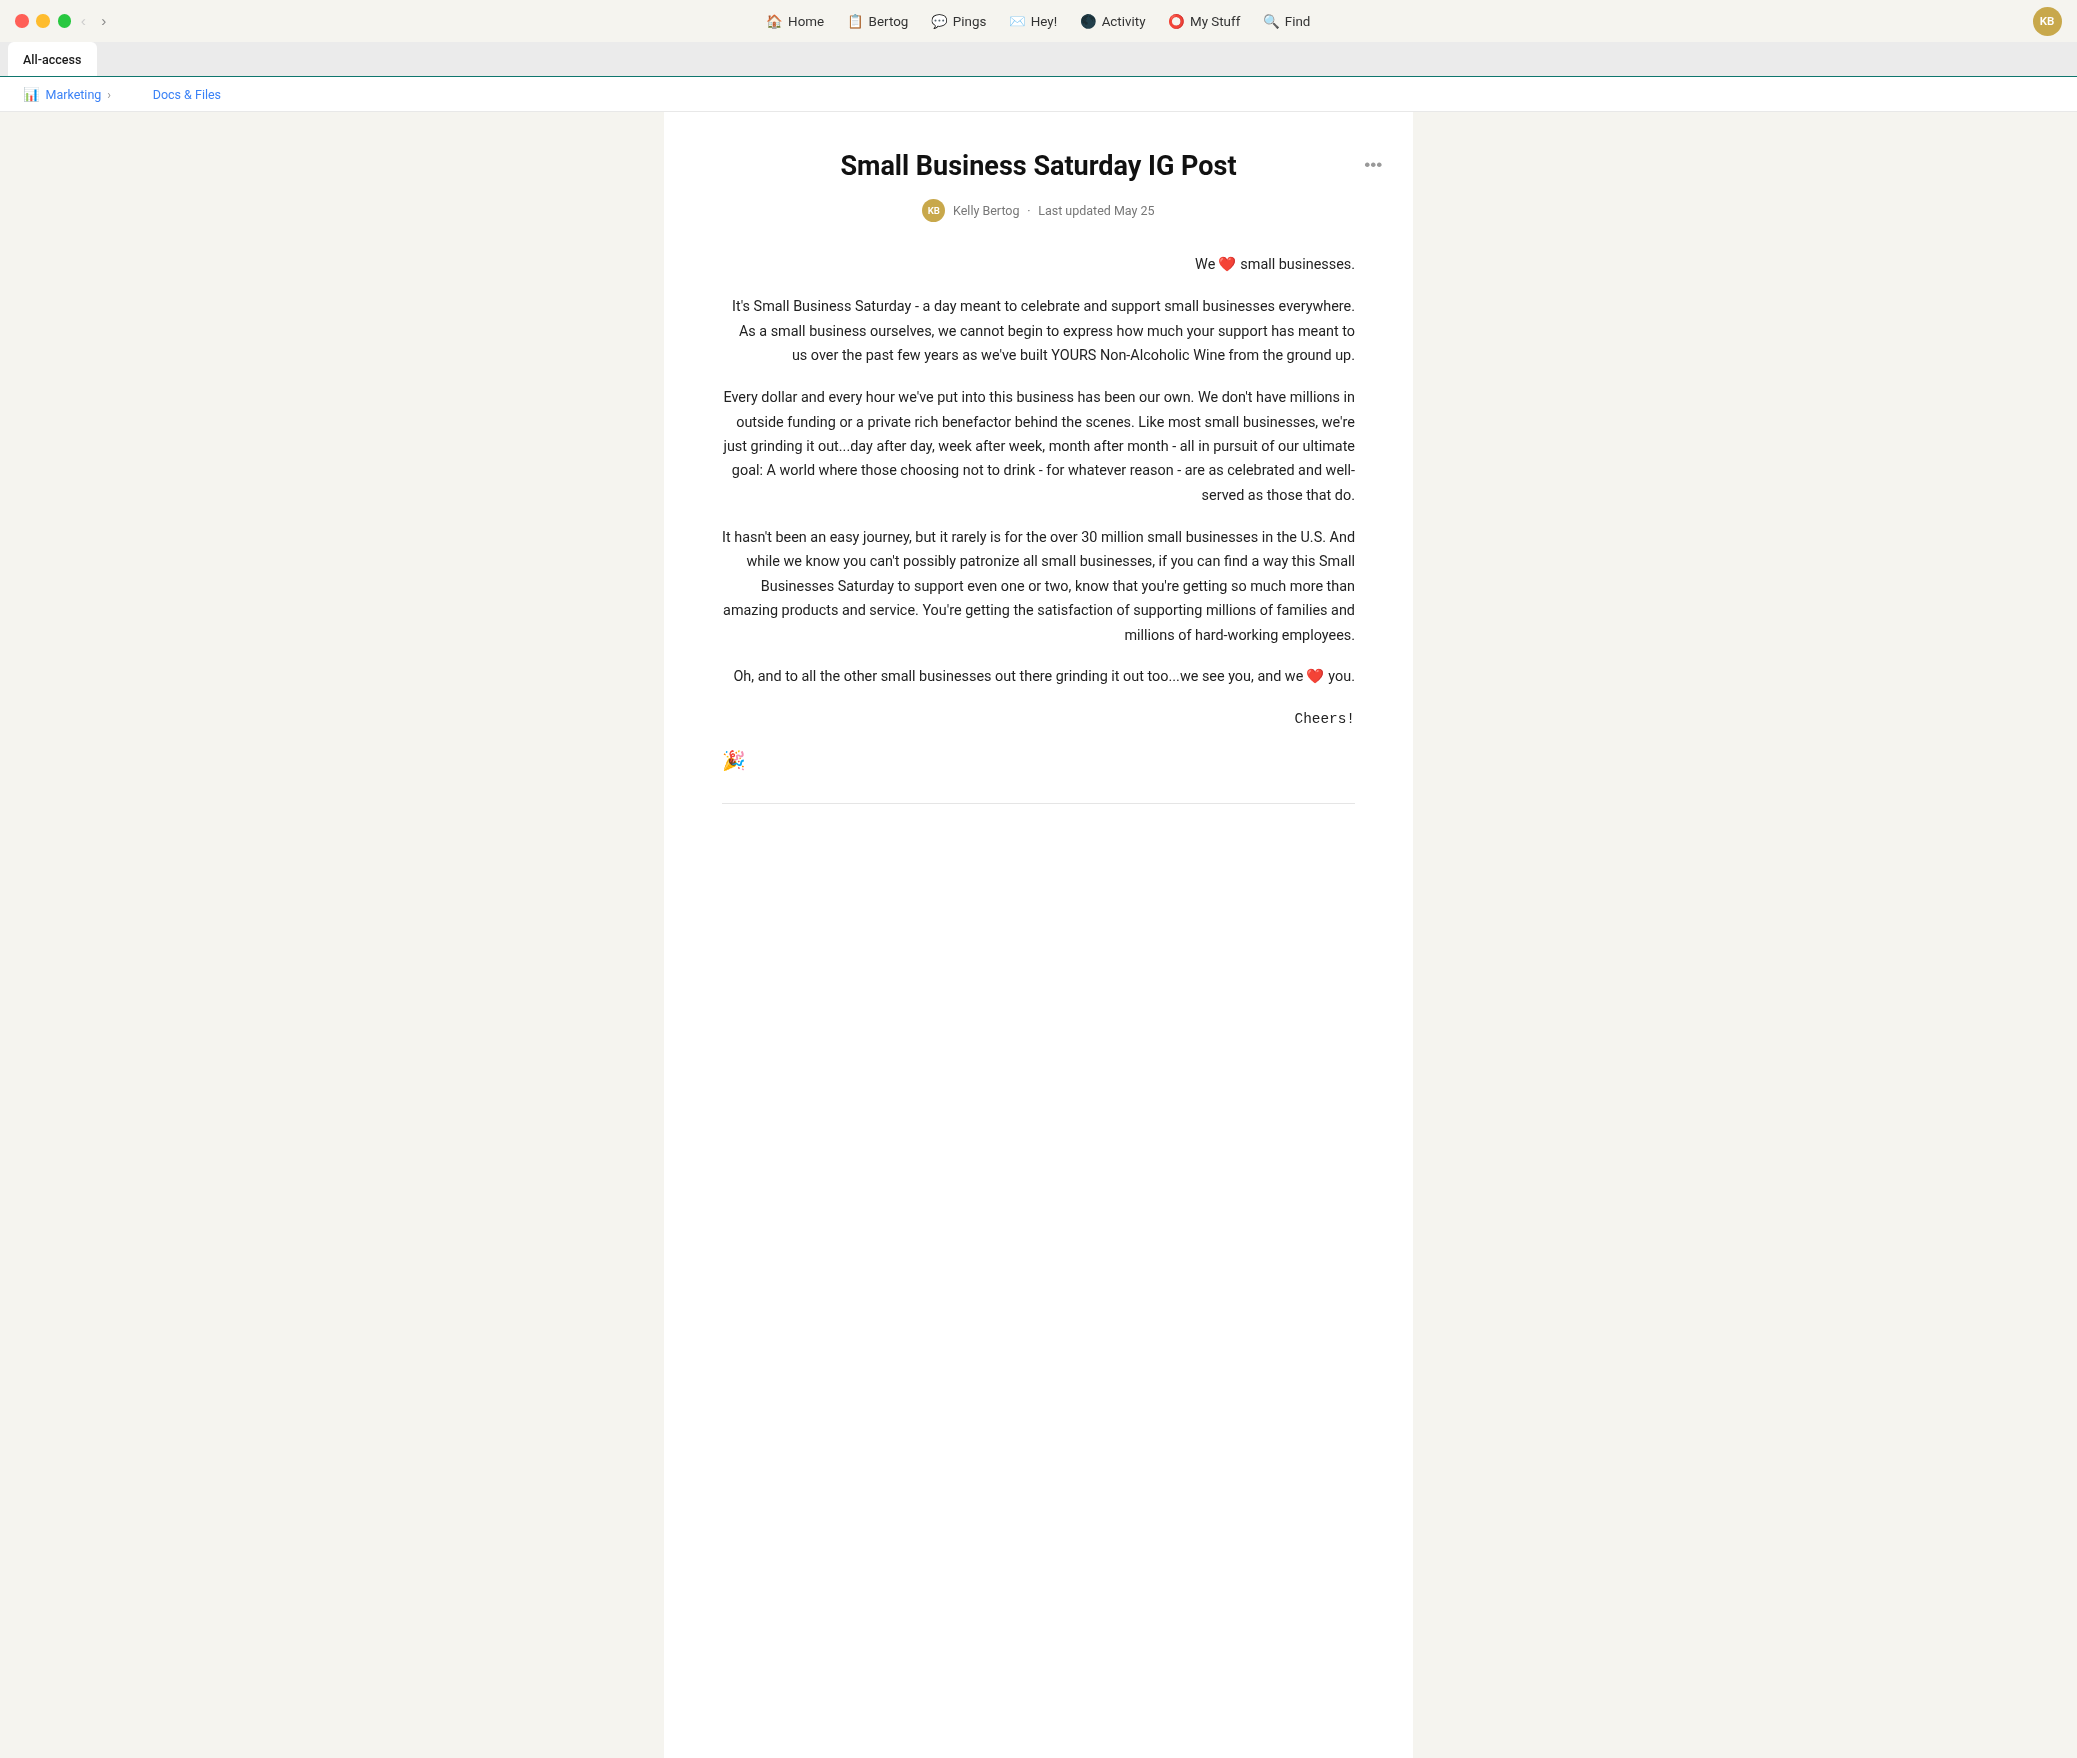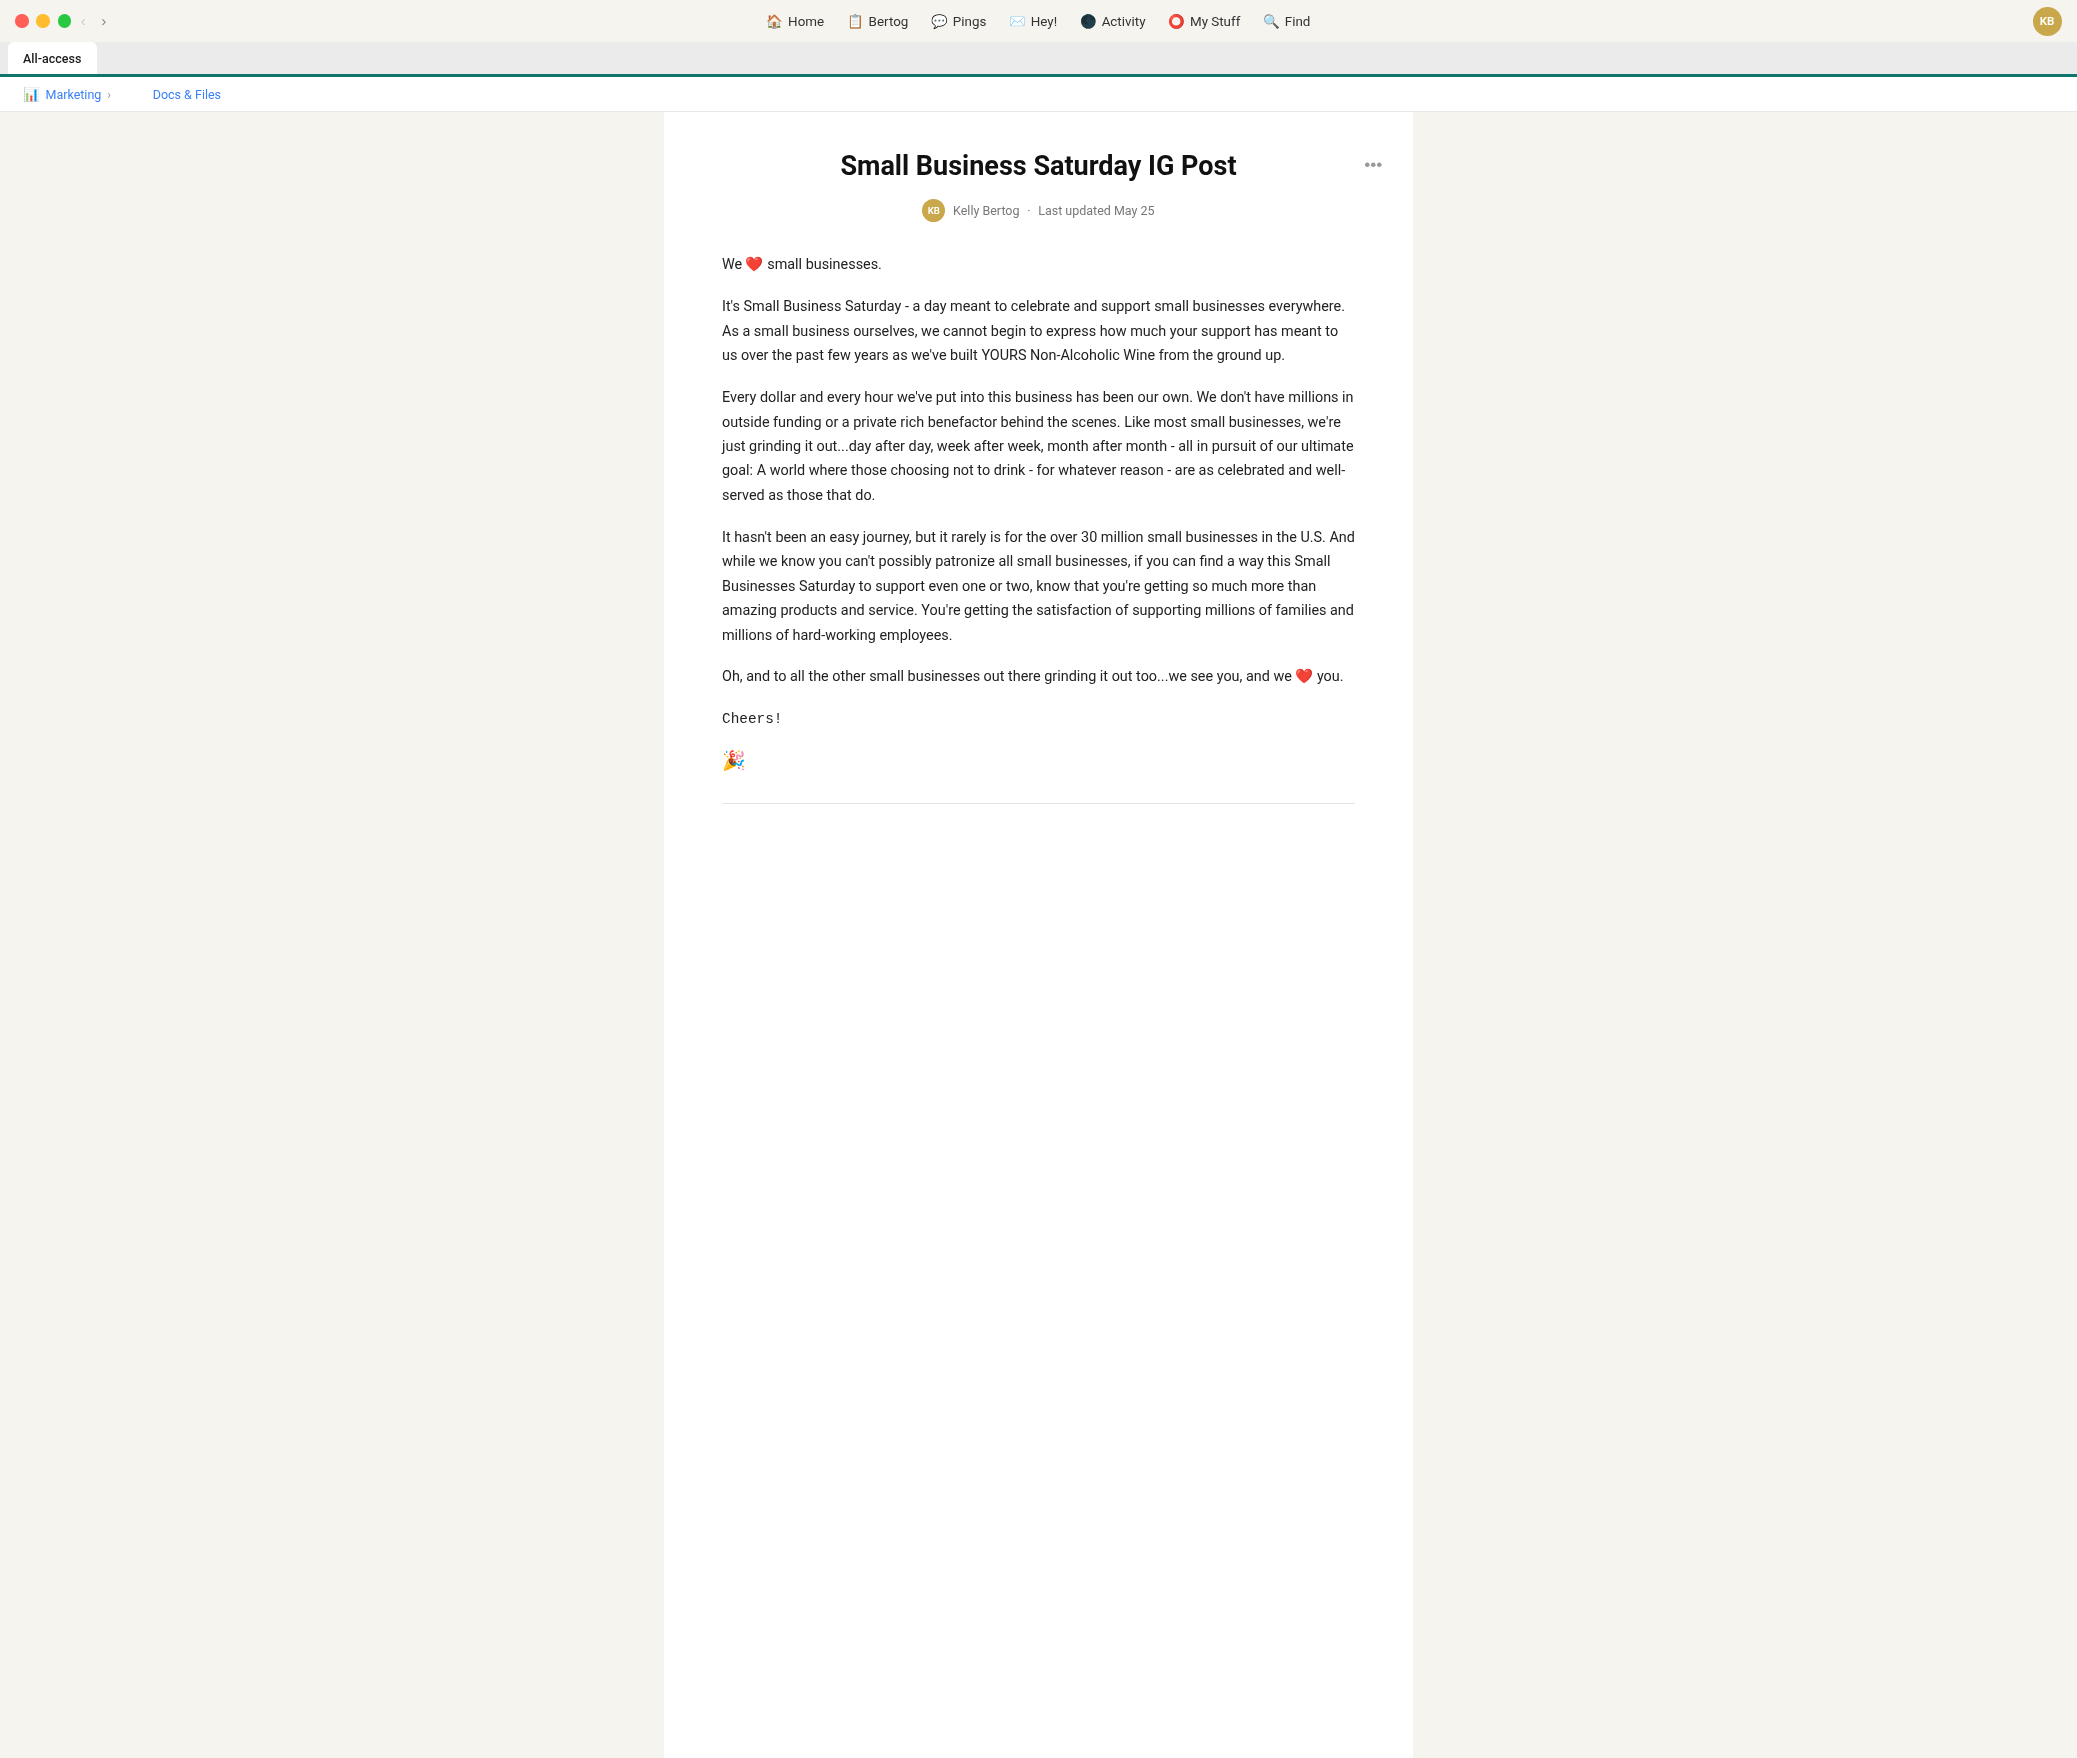--- a/index.html
+++ b/index.html
@@ -87,21 +87,21 @@
       cursor: pointer;
     }
 
     
     .tab-bar {
       background: #ebebeb;
       display: flex;
       align-items: stretch;
       padding: 0 7.7px;
       height: 35px;
-      border-bottom: 3px solid #0f766e;
+      border-bottom: 1px solid #0f766e;
     }
     .tab {
       display: flex;
       align-items: center;
       padding: 0 15.4px;
       font-size: 12.5px;
       border-radius: 5.8px 5.8px 0 0;
       cursor: pointer;
       color: #555;
     }
@@ -178,20 +178,21 @@
       padding: 3.8px 7.7px;
       border-radius: 3.8px;
     }
 
     .doc-body {
       line-height: 1.7;
       color: #222;
     }
     .doc-body p {
       margin-bottom: 17.3px;
+      text-align: right;
     }
     .doc-body .closing {
       margin-top: 12px;
       font-family: Liberation Mono, monospace;
     }
 
     .reaction-area {
       margin-top: 15.4px;
       margin-bottom: 7.7px;
     }

